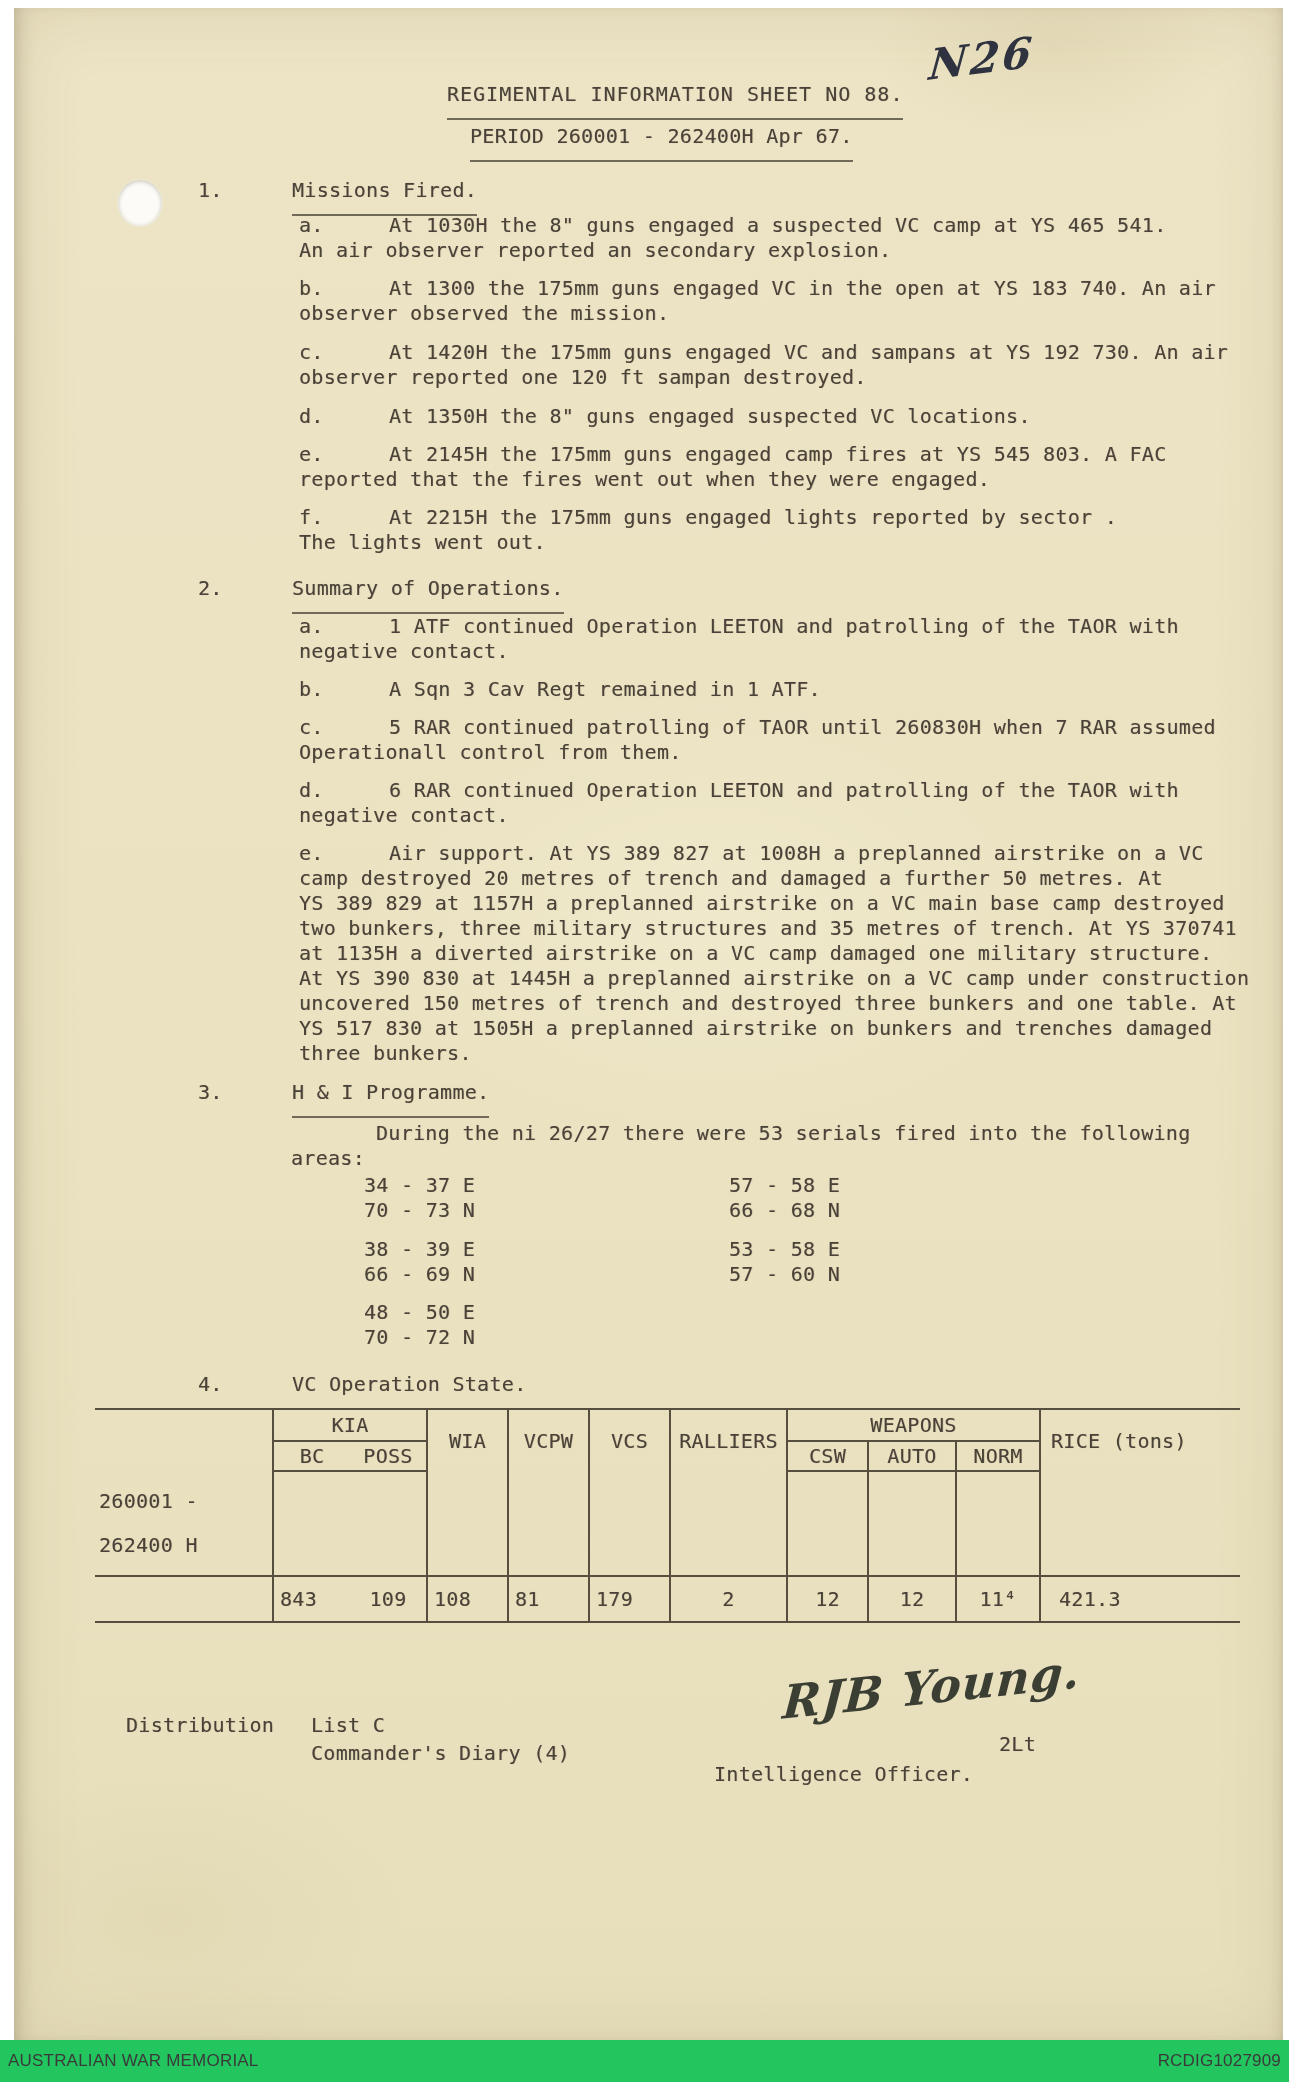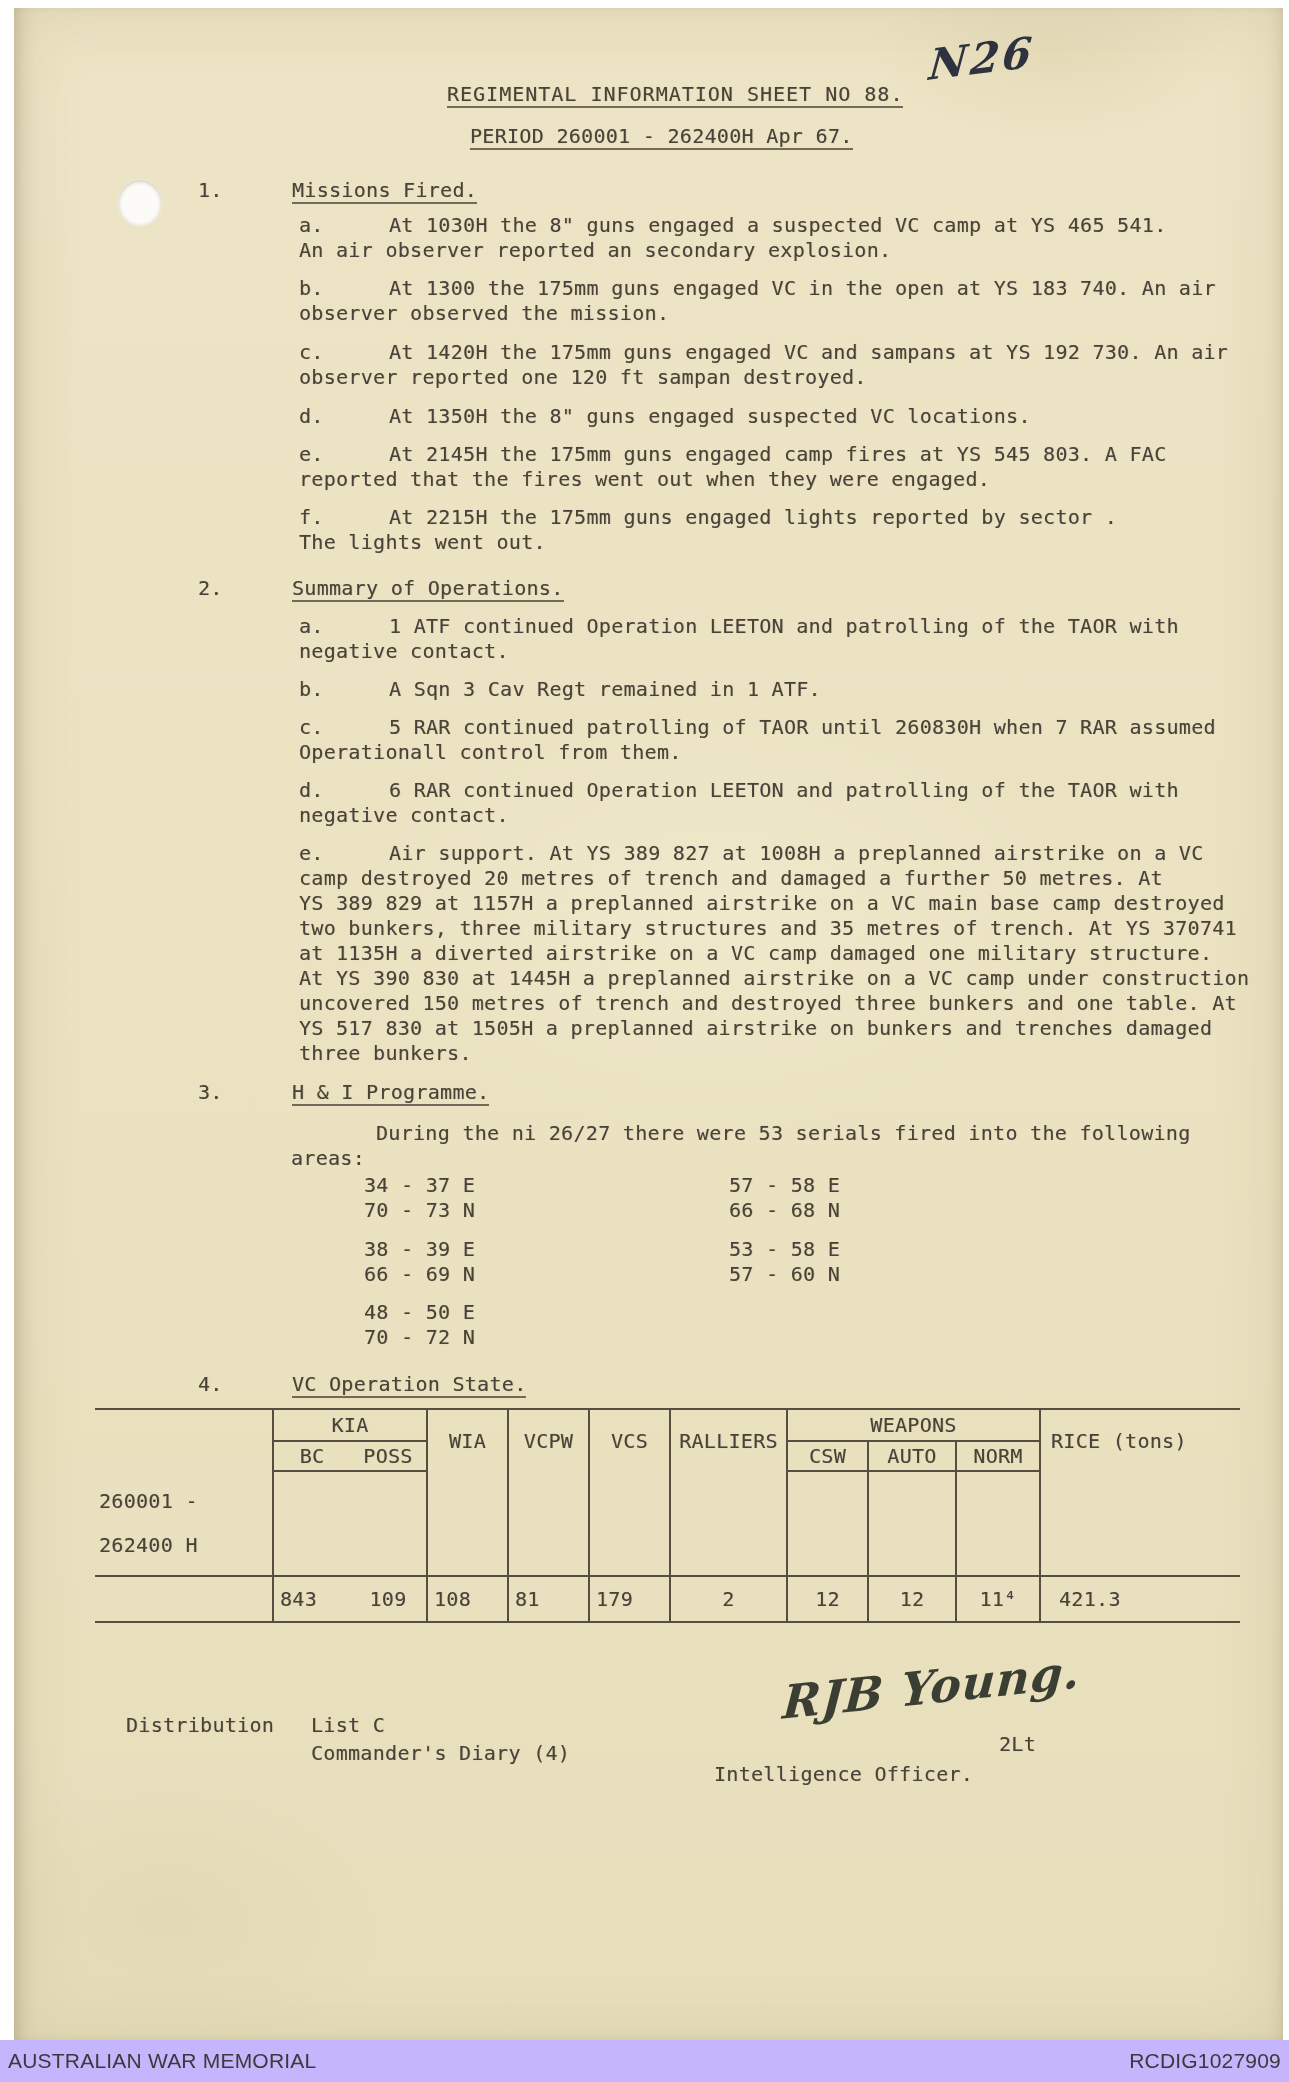--- a/index.html
+++ b/index.html
@@ -23,21 +23,21 @@
   
   .tw{
     position:absolute;
     font-family:"DejaVu Sans Mono", monospace;
     font-size:20px;line-height:25px;
     color:#4a4238;
     letter-spacing:0.3px;
     white-space:pre-wrap;
     text-shadow:0.4px 0.4px 0.7px rgba(71,62,48,0.35);
   }
-  .u{border-bottom:2px solid rgba(74,66,52,0.75);padding-bottom:0;}
+  .u{border-bottom:2px solid rgba(74,66,52,0.75);padding-bottom:12px;}
   .title{letter-spacing:1px;}
   .item{width:985px;}
   .item .letter{display:inline-block;width:90px;}
   .indent85{text-indent:85px;}
   
   .hole{
     position:absolute;left:104px;top:172px;width:44px;height:46px;
     background:#fcfbf7;border-radius:50%;
     box-shadow: inset 0 1px 4px rgba(90,80,55,0.35), 0 0 2px rgba(255,255,255,0.8);
   }
@@ -69,23 +69,23 @@
   .ctable .datarow td{height:44px;border-bottom:2px solid #564e3f;}
   .ctable .rowlabel{
     text-align:left;vertical-align:top;padding:8px 0 0 4px;
     white-space:pre-wrap;line-height:44px;
   }
   .ctable .al{text-align:left;padding-left:6px;}
   .ctable .ricehead{text-align:left;padding-left:10px;}
   .ctable .ricecell{text-align:left;padding-left:18px;}
   
   .footer{
-    position:absolute;left:0;bottom:0;width:1289px;height:42px;background:#c4b5fd;
+    position:absolute;left:0;bottom:0;width:1289px;height:42px;background:#22c55e;
     display:flex;align-items:center;justify-content:space-between;
-    font-family:"Liberation Sans", sans-serif;font-size:21px;color:#3a3a3a;
+    font-family:"Liberation Sans", sans-serif;font-size:17px;color:#3a3a3a;
     padding:0 8px;box-sizing:border-box;letter-spacing:0.2px;
   }
 </style>
 </head>
 <body>
 
 <div class="paper">
 
   <div class="hole"></div>
 

